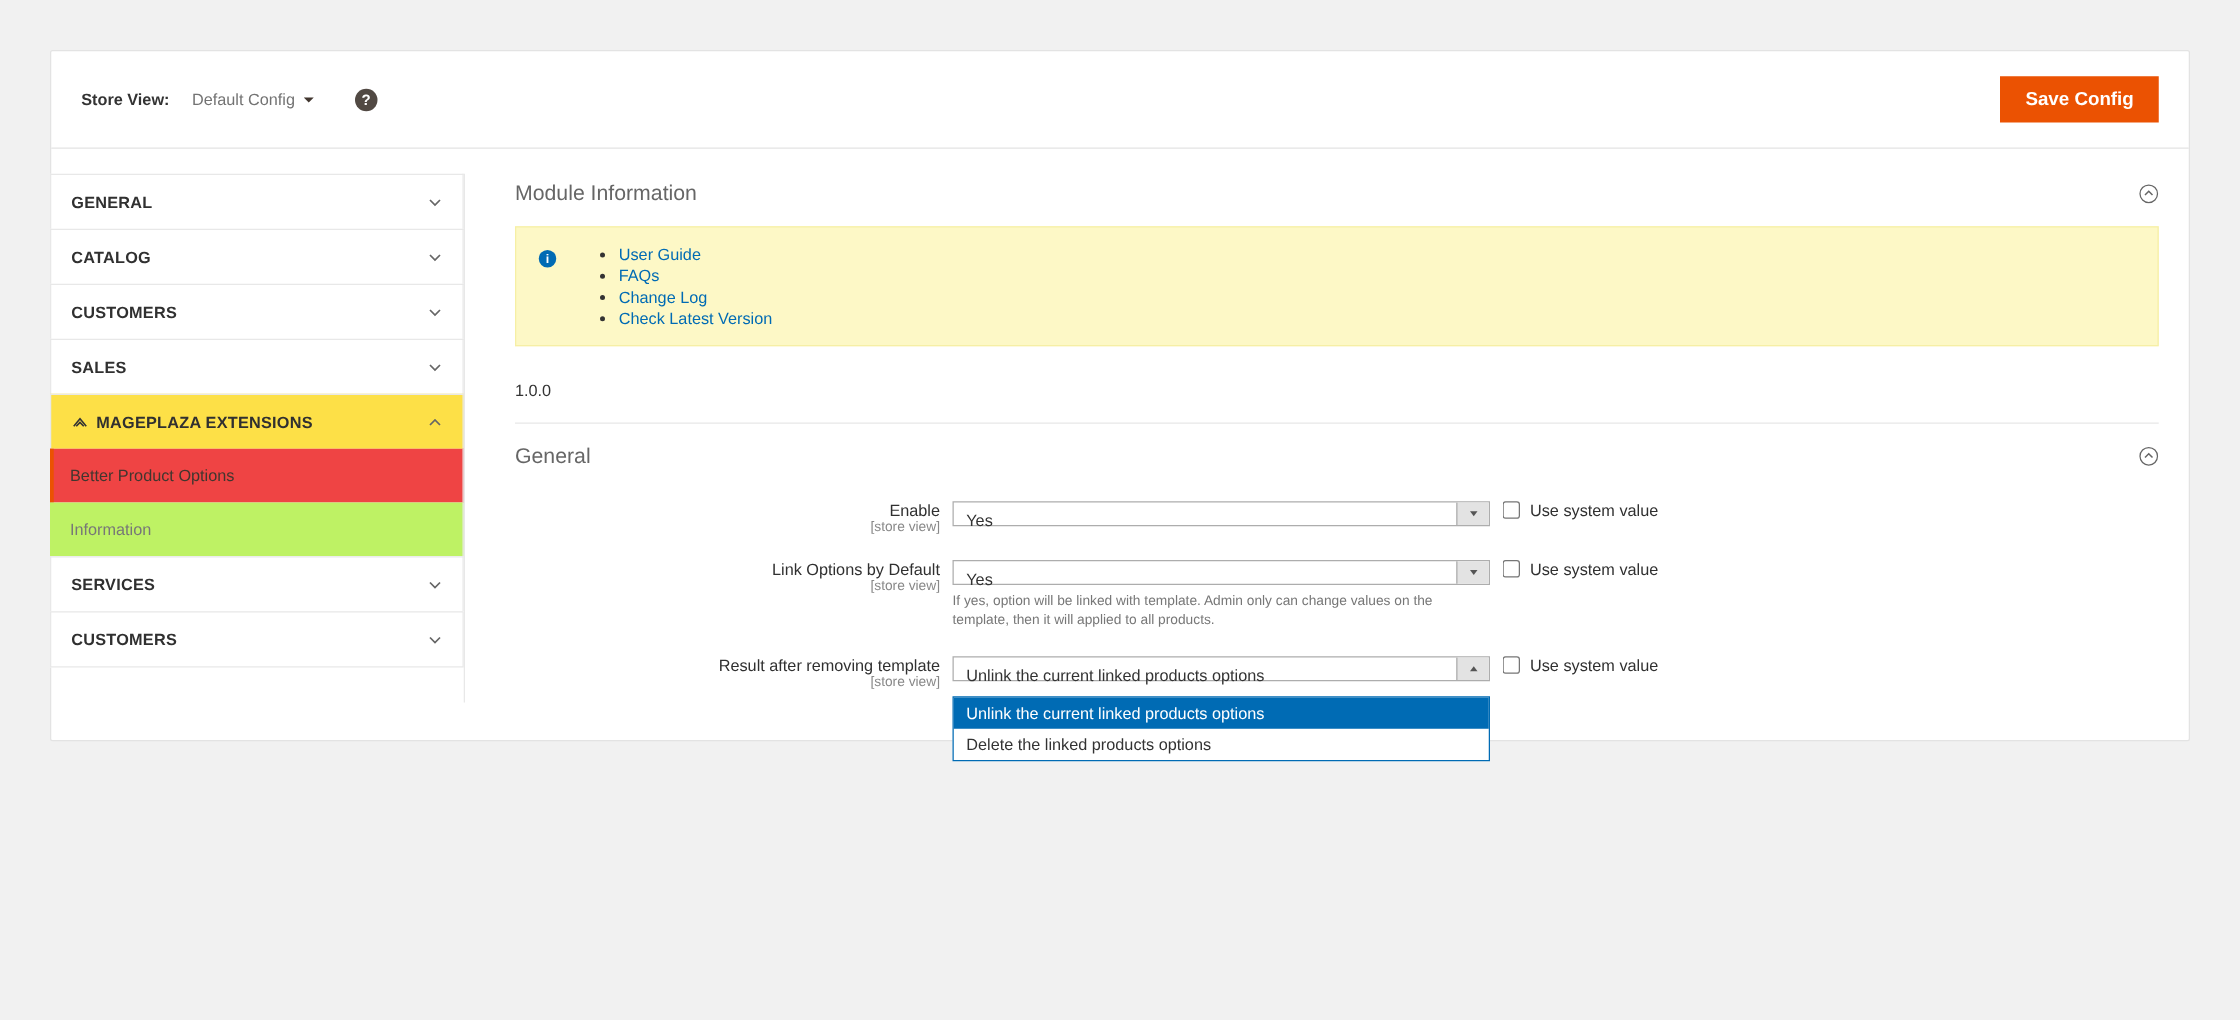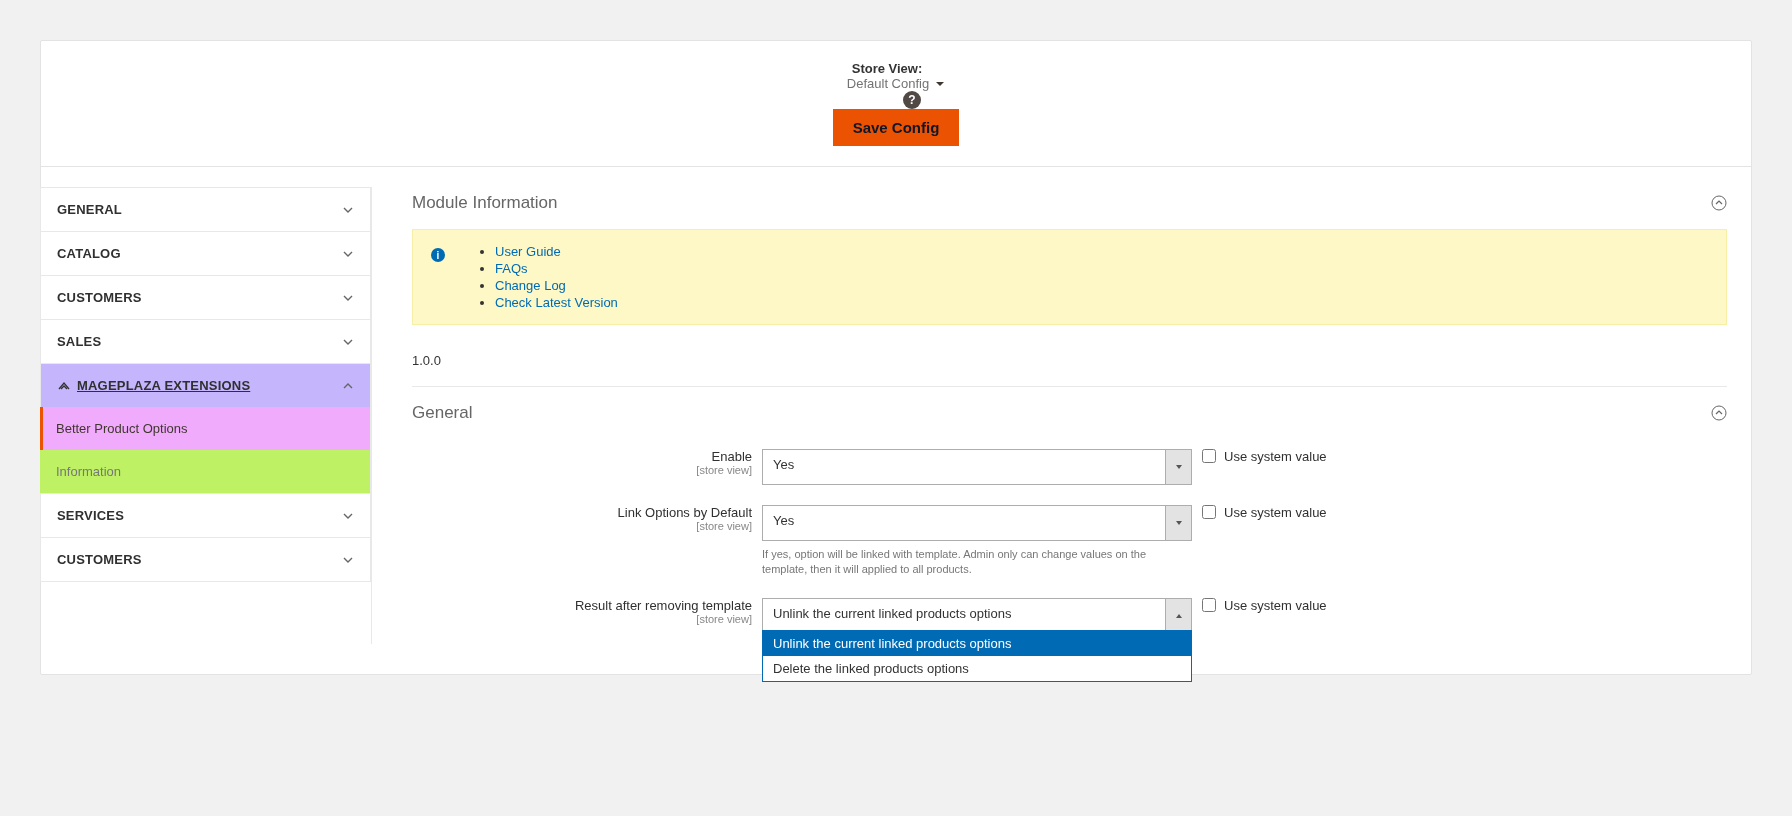--- a/index.html
+++ b/index.html
@@ -15,39 +15,38 @@
     border: 1px solid #e3e3e3;
     border-radius: 2px;
   }
 
   
   .header-bar {
     display: flex;
     align-items: center;
     padding: 20px 24px;
     border-bottom: 1px solid #e3e3e3;
-    flex-direction: column;
   }
   .store-view-label { font-weight: 600; margin-right: 18px; }
   .store-view-select { display: flex; align-items: center; color: #737373; cursor: pointer; }
   .store-view-select svg { margin-left: 6px; }
   .help-icon {
     margin-left: 32px;
     width: 18px; height: 18px;
     border-radius: 50%;
     background: #514943;
     color: #fff;
     display: flex; align-items: center; justify-content: center;
     font-weight: 700; font-size: 12px;
     cursor: pointer;
   }
   .spacer { flex: 1; }
   .save-btn {
     background: #eb5202;
-    color: #0f172a;
+    color: #ffffff;
     border: none;
     padding: 10px 20px;
     font-size: 15px;
     font-weight: 600;
     cursor: pointer;
   }
 
   
   .body { display: flex; }
   .sidebar {
@@ -69,30 +68,30 @@
     border-right: 1px solid #e8e8e8;
     border-left: 1px solid #e8e8e8;
     font-size: 13px;
     font-weight: 600;
     color: #303030;
     letter-spacing: 0.2px;
     cursor: pointer;
     background: #fff;
   }
   .side-section:last-of-type { border-bottom: 1px solid #e8e8e8; }
-  .side-section.active { background: #c4b5fd; text-decoration: underline; }
+  .side-section.active { background: #fde047; }
   .side-section .chev { margin-left: auto; }
   .side-section .pre-icon { margin-right: 6px; display: inline-flex; }
   .sub-item {
     padding: 14px 16px;
     border-right: 1px solid #e8e8e8;
     font-size: 13px;
     color: #41362f;
     cursor: pointer;
-    background: #f0abfc;
+    background: #ef4444;
   }
   .sub-item.selected {
     border-left: 3px solid #eb5202;
     padding-left: 13px;
     font-weight: 400;
   }
   .sub-item.dim {
     background: #bef264;
     color: #777;
   }
@@ -133,21 +132,21 @@
     padding: 10px 0;
     align-items: start;
   }
   .field-row.border-b { border-bottom: 1px solid #e8e8e8; margin-bottom: 10px; padding-bottom: 18px; }
   .field-label { text-align: right; color: #303030; }
   .field-label .scope { display: block; font-size: 11px; color: #888; }
   .field-control { position: relative; }
   .select-box {
     display: flex;
     border: 1px solid #adadad;
-    height: 36px;
+    height: 20px;
     background: #fff;
   }
   .select-box .sel-text { flex: 1; padding: 7px 10px; color: #333; }
   .select-box .sel-arrow {
     width: 26px; background: #e3e3e3; border-left: 1px solid #adadad;
     display: flex; align-items: center; justify-content: center;
   }
   .hint { font-size: 11px; color: #777; margin-top: 6px; line-height: 1.4; }
   .use-system { display: flex; align-items: flex-start; gap: 8px; color: #303030; }
   .use-system input { width: 14px; height: 14px; }

